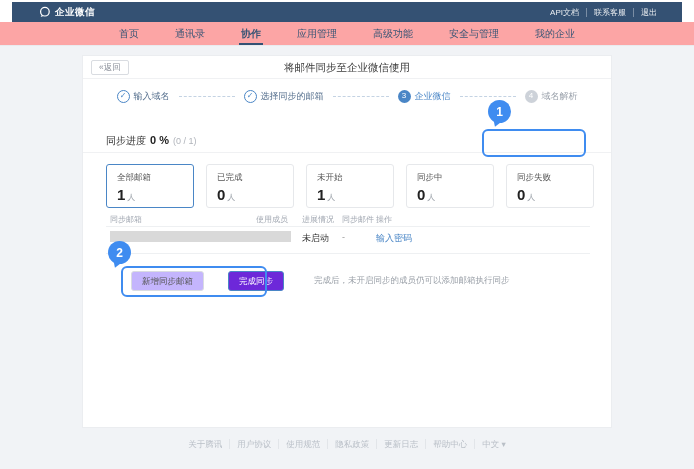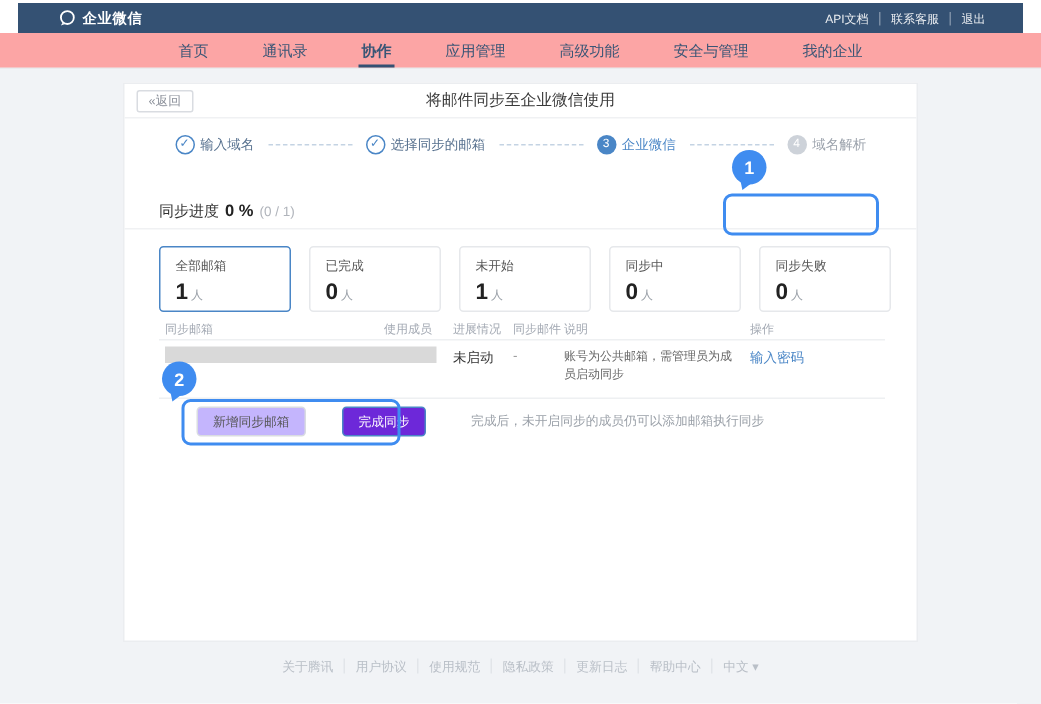--- a/index.html
+++ b/index.html
@@ -212,30 +212,28 @@
       <div class="stat-value"><span>0</span><span class="stat-unit">人</span></div>
     </div>
   </div>
 
   <div class="table">
     <div class="thead">
       <span class="col-mailbox">同步邮箱</span>
       <span class="col-member">使用成员</span>
       <span class="col-status">进展情况</span>
       <span class="col-mail">同步邮件</span>
-      <span class="col-desc">说明</span>
       <span class="col-action">操作</span>
     </div>
     <div class="trow">
       <div class="redacted-bar"></div>
       <span class="col-mailbox"></span>
       <span class="col-member"></span>
       <span class="col-status row-status">未启动</span>
       <span class="col-mail row-mail">-</span>
-      <span class="col-desc row-desc">账号为公共邮箱，需管理员为成员启动同步</span>
       <span class="col-action"><span class="action-link">输入密码</span></span>
     </div>
   </div>
 
   <div class="actions-row">
     <button class="btn btn-secondary">新增同步邮箱</button>
     <button class="btn btn-primary">完成同步</button>
     <span class="actions-hint">完成后，未开启同步的成员仍可以添加邮箱执行同步</span>
   </div>
 

